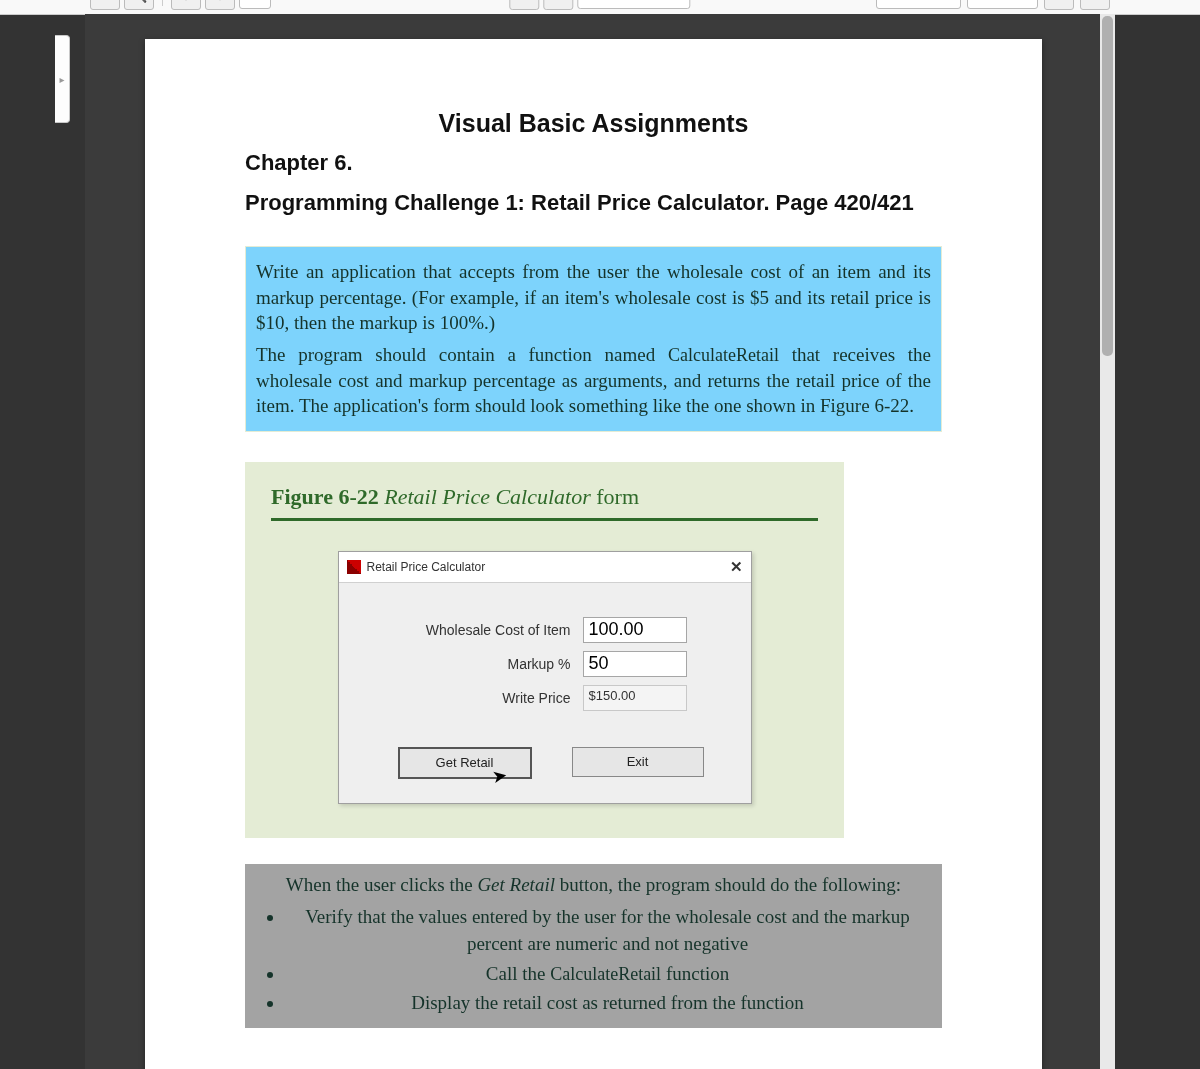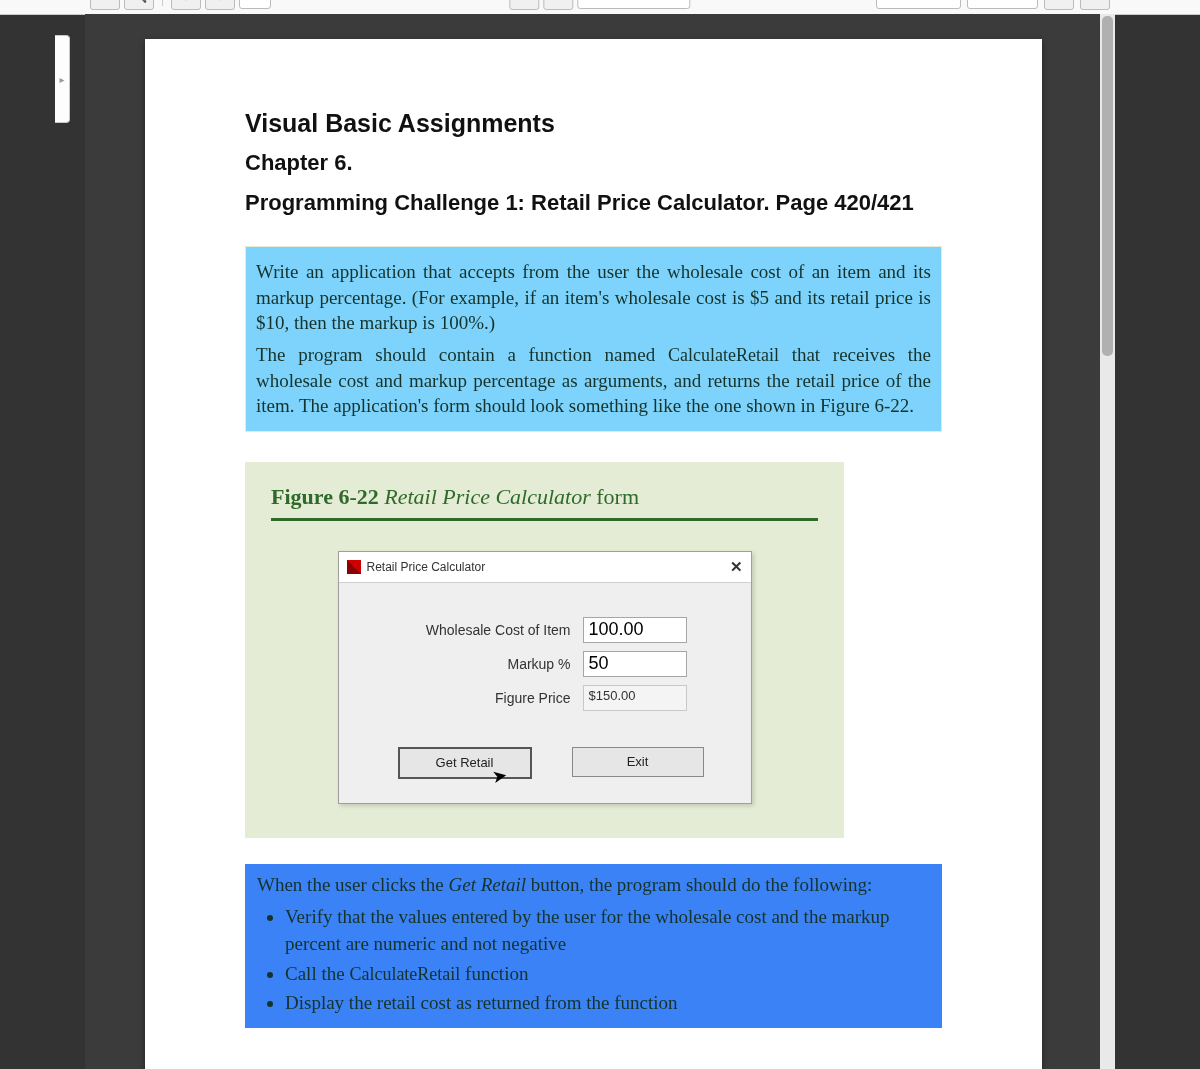--- a/index.html
+++ b/index.html
@@ -42,21 +42,21 @@
     border:1px solid #c8c8c8;border-left:none;border-top-right-radius:4px;border-bottom-right-radius:4px;
     display:flex;align-items:center;justify-content:center;color:#999;font-size:10px;
   }
   
   .page{
     position:absolute;left:60px;top:25px;width:897px;height:1160px;background:#fff;
     box-shadow:0 2px 6px rgba(0,0,0,.4);
   }
   .content{padding:70px 100px 40px 100px;}
   .title{
-    text-align:left;font-size:25px;font-weight:bold;color:#111;margin-bottom:12px;
+    text-align:center;font-size:25px;font-weight:bold;color:#111;margin-bottom:12px;
   }
   .chapter{font-size:22px;font-weight:bold;color:#111;margin:2px 0;}
   .challenge{font-size:22px;font-weight:bold;color:#111;margin:14px 0 30px 0;}
   .greenbox{
     background:#7dd3fc;border:1px solid #e4ecd5;padding:6px 10px;color:#15332a;
     font-family:Georgia,'Times New Roman',serif;font-size:19px;line-height:1.35;
     text-align:justify;
   }
   .greenbox p{margin:6px 0;}
   .mono{font-family:Liberation Serif, serif;font-size:18px;}
@@ -94,22 +94,22 @@
   .winbtn{
     width:130px;height:28px;border:1px solid #888;background:#e6e6e6;font-size:13px;color:#222;
     display:flex;align-items:center;justify-content:center;position:relative;
   }
   .winbtn.primary{border:2px solid #555;}
   .cursor{
     position:absolute;right:22px;bottom:-10px;font-size:18px;color:#000;pointer-events:none;
     transform:rotate(-10deg);
   }
   .greenbox2{
-    background:#3b82f6;margin-top:26px;padding:8px 12px;color:#15332a;
-    font-family:Georgia,'Times New Roman',serif;font-size:19px;line-height:1.4;
+    background:#a3a3a3;margin-top:26px;padding:8px 12px;color:#15332a;
+    font-family:Georgia,'Times New Roman',serif;font-size:19px;line-height:1.4;text-align:center;
   }
   .greenbox2 ul{margin:6px 0 0 28px;padding:0;}
   .greenbox2 li{margin:3px 0;}
 </style>
 </head>
 <body>
 
 <div class="outer">
 
   <div class="toolbar">
@@ -174,21 +174,21 @@
             <div class="formbody">
               <div class="frow">
                 <div class="flabel">Wholesale Cost of Item</div>
                 <input class="ftext" value="100.00" style="">
               </div>
               <div class="frow">
                 <div class="flabel">Markup %</div>
                 <input class="ftext" value="50" style="">
               </div>
               <div class="frow">
-                <div class="flabel">Figure Price</div>
+                <div class="flabel">Write Price</div>
                 <div class="freadonly">$150.00</div>
               </div>
               <div class="btnrow">
                 <div class="winbtn primary">
                   <span>Get Retail</span>
                   <span class="cursor">➤</span>
                 </div>
                 <div class="winbtn">
                   <span>Exit</span>
                 </div>

